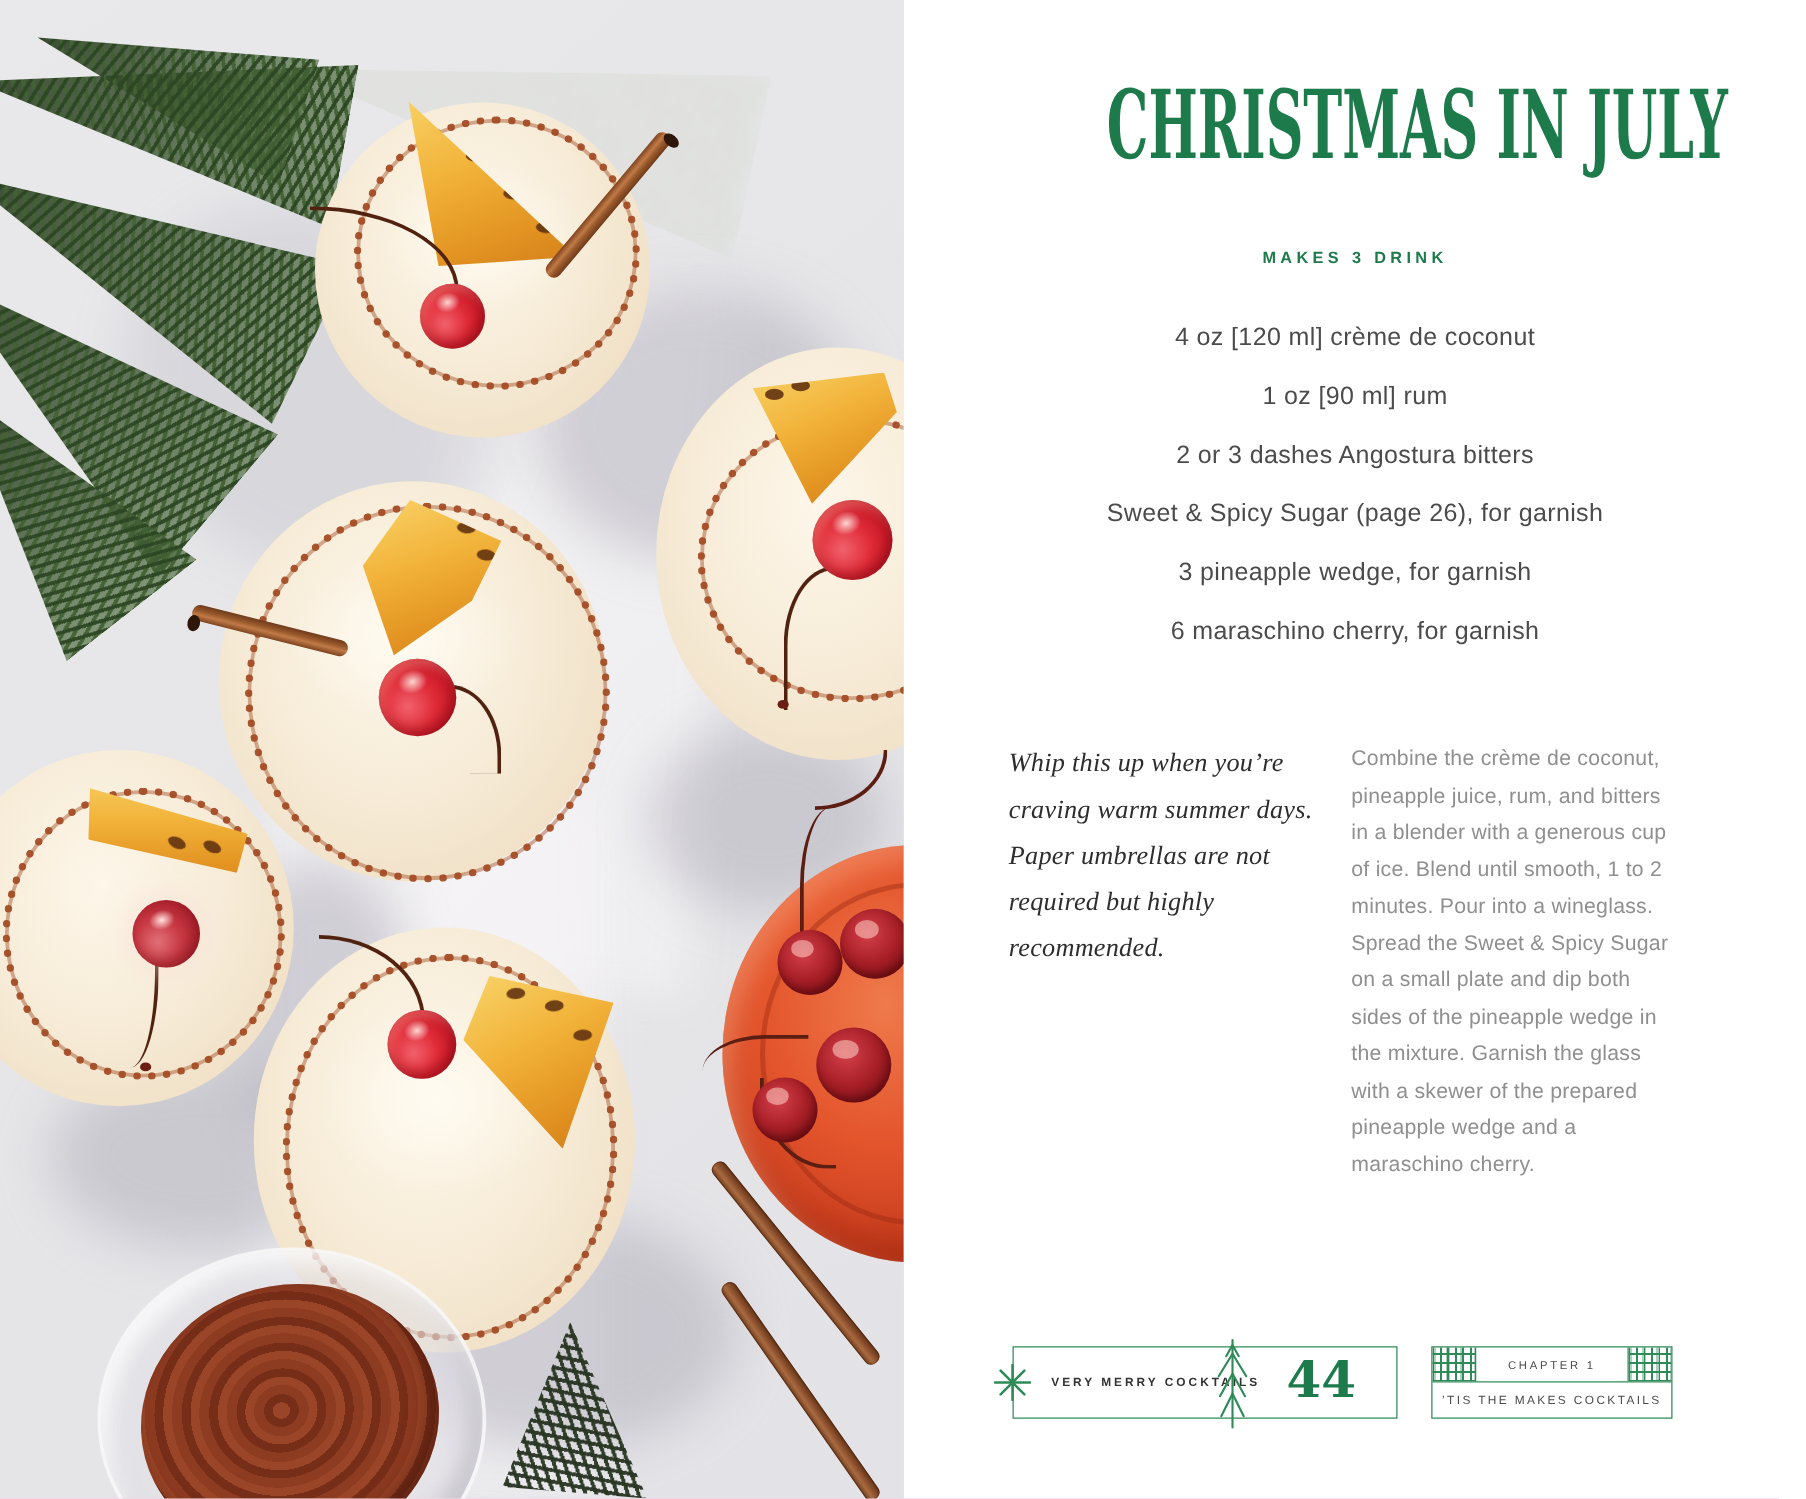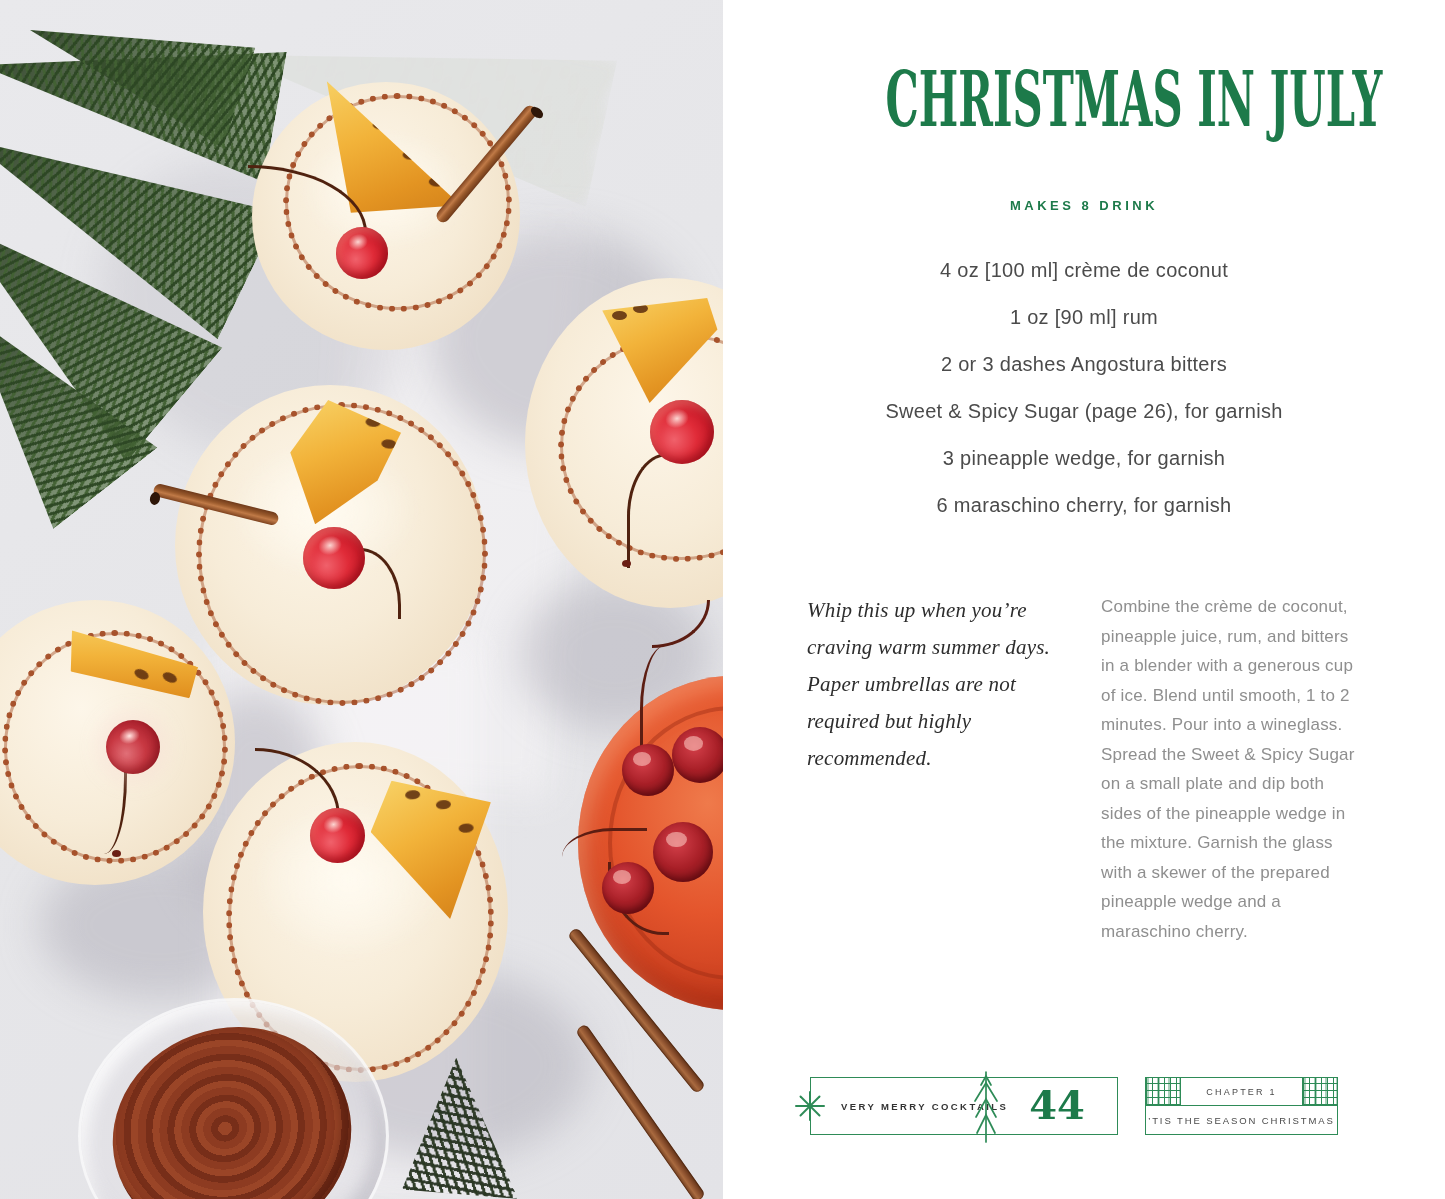--- a/index.html
+++ b/index.html
@@ -84,21 +84,21 @@
 
   
   .page{position:absolute;left:723px;top:0;width:722px;height:1199px;background:#fff;}
   .title{margin:64px 0 0;width:100%;text-align:center;white-space:nowrap;
     font-family:"DejaVu Serif","Liberation Serif",serif;font-weight:700;
     font-size:76px;line-height:.95;color:var(--green);transform:scaleX(.55);}
   .yield{margin-top:62px;text-align:center;color:var(--green);
     font-size:13px;font-weight:700;letter-spacing:3.5px;}
   .ingredients{margin-top:46px;text-align:center;}
   .ing{font-size:20px;line-height:22px;letter-spacing:.3px;color:var(--ink);margin-bottom:25px;}
-  .columns{display:flex;margin-top:76px;padding-left:84px;gap:20px;}
+  .columns{display:flex;margin-top:76px;padding-left:84px;}
   .note{width:244px;font-family:"Liberation Serif",serif;font-style:italic;
     font-size:21px;line-height:37px;color:#2d2d2d;letter-spacing:.2px;}
   .instructions{margin-left:30px;width:258px;font-size:17px;line-height:29.5px;
     color:var(--ink-light);letter-spacing:.2px;}
 
   .footer{position:absolute;left:87px;top:1077px;width:528px;height:58px;}
   .fbox-left{position:absolute;left:0;top:0;width:308px;height:58px;box-sizing:border-box;
     border:1.5px solid var(--green-line);display:flex;align-items:center;}
   .snow{position:absolute;left:-16px;top:50%;transform:translateY(-50%);}
   .series{margin-left:30px;font-size:9.5px;font-weight:700;letter-spacing:2.4px;color:#333;}
@@ -231,24 +231,24 @@
     <div class="bowl" style="left:78px;top:998px;width:305px;height:270px;"></div>
     <div class="sugar" style="left:112px;top:1028px;width:240px;height:215px;transform:rotate(-15deg);"></div>
 
     <div class="sprig" style="left:398px;top:1058px;width:115px;height:145px;transform:rotate(-4deg);"></div>
   </div>
 
   <div class="page">
 
     <h1 class="title">CHRISTMAS IN JULY</h1>
 
-    <div class="yield">MAKES 8 DRINK</div>
+    <div class="yield">MAKES 3 DRINK</div>
 
     <div class="ingredients">
-      <div class="ing">4 oz [100 ml] crème de coconut</div>
+      <div class="ing">4 oz [120 ml] crème de coconut</div>
       <div class="ing">1 oz [90 ml] rum</div>
       <div class="ing">2 or 3 dashes Angostura bitters</div>
       <div class="ing">Sweet &amp; Spicy Sugar (page 26), for garnish</div>
       <div class="ing">3 pineapple wedge, for garnish</div>
       <div class="ing">6 maraschino cherry, for garnish</div>
     </div>
 
     <div class="columns">
       <div class="note">Whip this up when you’re craving warm summer days. Paper umbrellas are not required but highly recommended.</div>
       <div class="instructions">Combine the crème de coconut, pineapple juice, rum, and bitters in a blender with a generous cup of ice. Blend until smooth, 1 to 2 minutes. Pour into a wineglass. Spread the Sweet &amp; Spicy Sugar on a small plate and dip both sides of the pineapple wedge in the mixture. Garnish the glass with a skewer of the prepared pineapple wedge and a maraschino cherry.</div>
@@ -277,18 +277,18 @@
         </svg>
         <span class="pagenum">44</span>
       </div>
 
       <div class="fbox-right">
         <div class="frow-top">
           <div class="plaid pl"></div>
           <div class="chapter">CHAPTER 1</div>
           <div class="plaid pr"></div>
         </div>
-        <div class="frow-bottom">’TIS THE SEASON CHRISTMAS</div>
+        <div class="frow-bottom">’TIS THE MAKES COCKTAILS</div>
       </div>
 
     </div>
   </div>
 </div>
 
 </body></html>

